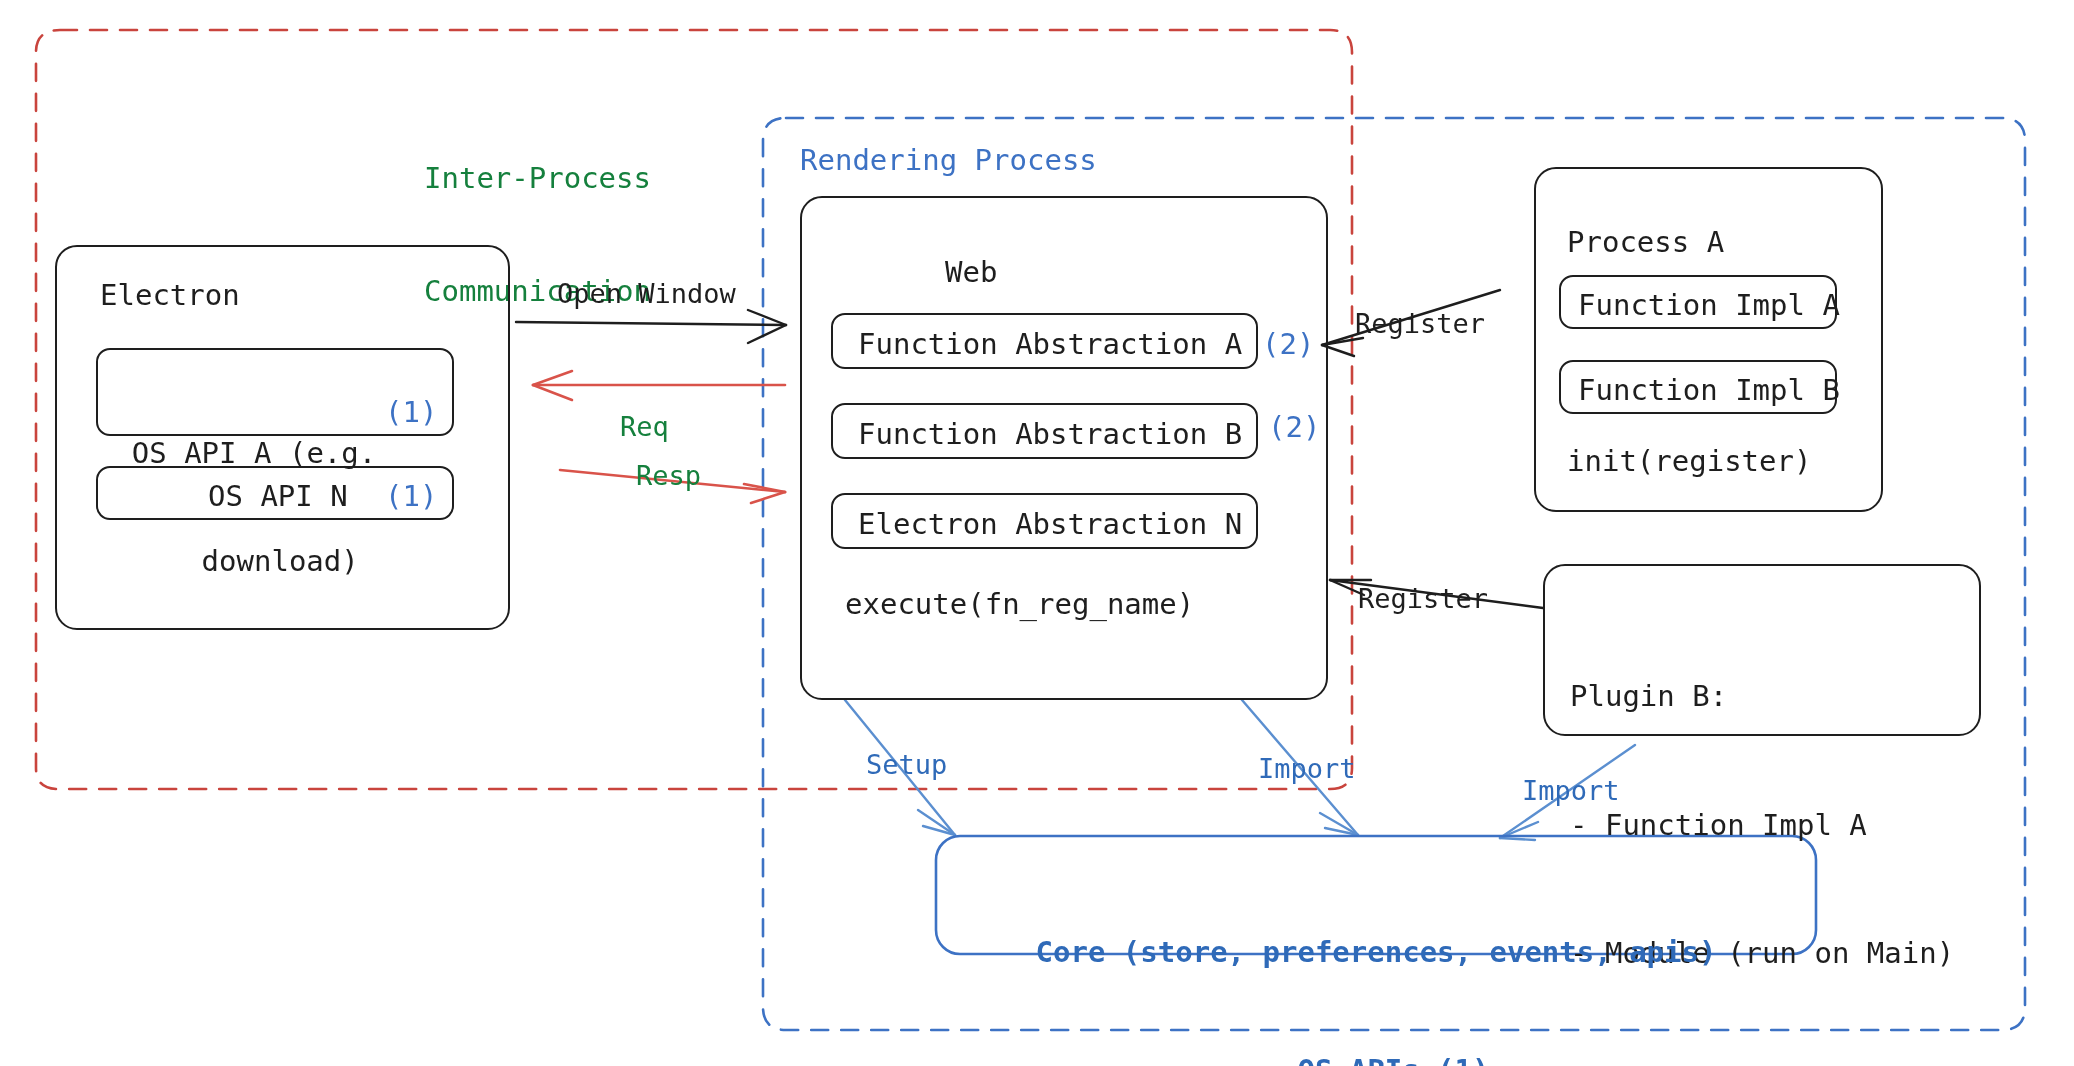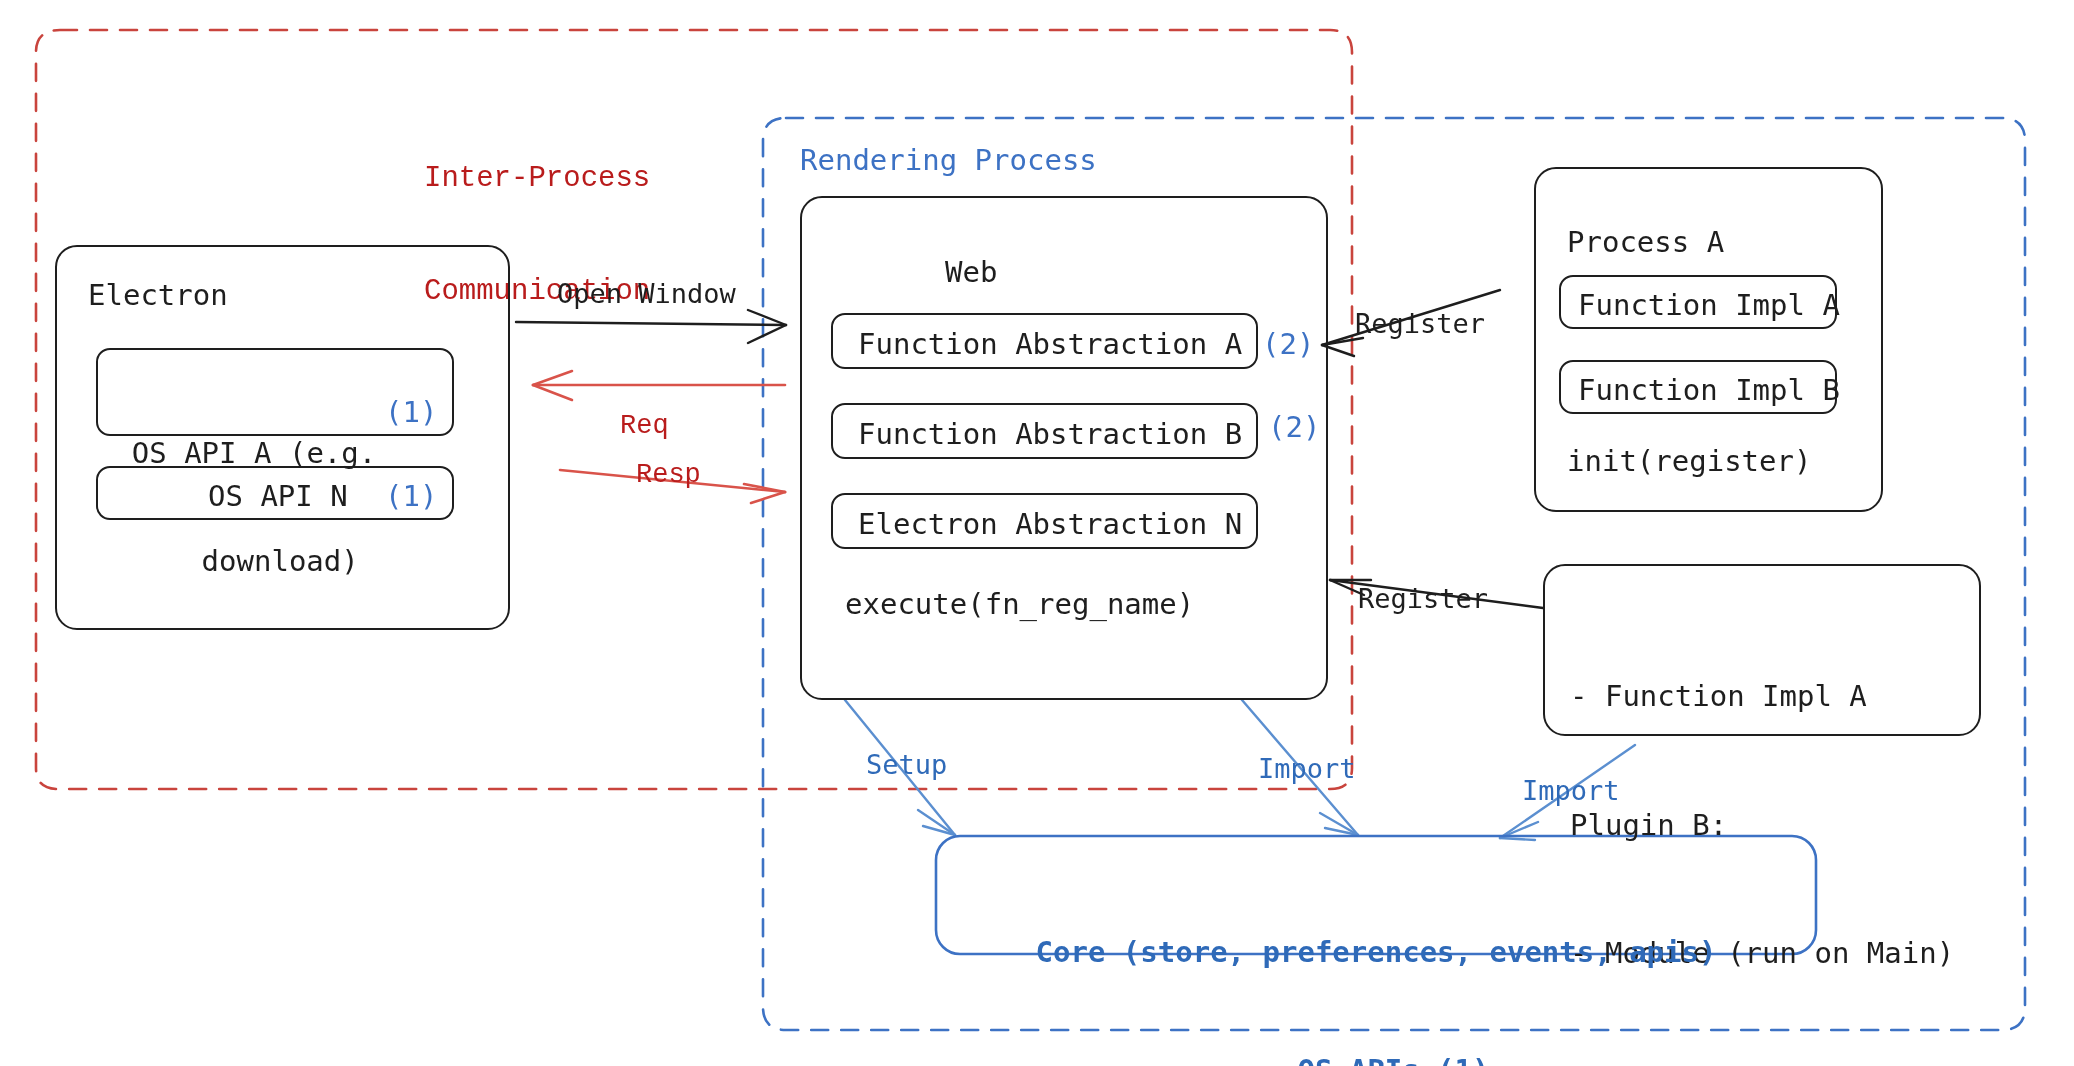--- a/index.html
+++ b/index.html
@@ -41,21 +41,21 @@
   }
   .lbl {
     position: absolute;
     white-space: pre;
     color: #1e1e1e;
     font-family: "DejaVu Sans Mono", "Liberation Mono", monospace;
   }
   .t-title { font-size: 29px; }
   .t-inner { font-size: 29px; }
   .t-edge  { font-size: 27px; }
-  .red  { color: #b91c1c; font-family: Liberation Mono, monospace; }
+  .red  { color: #15803d; }
   .blue { color: #3d72c4; }
   .blue-strong { color: #2f6ab8; }
   .core-txt {
     color: #2f6ab8;
     font-weight: bold;
     font-size: 29px;
     text-align: center;
     line-height: 1.35;
     font-family: "DejaVu Sans Mono", "Liberation Mono", monospace;
     white-space: pre;
@@ -133,21 +133,21 @@
 
   <div class="lbl t-title red left-text" style="left:424px; top:85px; line-height:1.3;">
     <div>Inter-Process</div>
     <div>Communication</div>
   </div>
 
   <div class="lbl t-title blue" style="left:800px; top:143px;">Rendering Process</div>
 
   <div class="node solid-box" style="left:55px; top:245px; width:455px; height:385px;"></div>
 
-  <div class="lbl t-title" style="left:88px; top:278px;">Electron</div>
+  <div class="lbl t-title" style="left:100px; top:278px;">Electron</div>
 
   <div class="node inner-box" style="left:96px; top:348px; width:358px; height:88px;"></div>
   <div class="lbl t-inner center-text" style="left:104px; top:362px; width:300px; line-height:1.25;">
     <div>OS API A (e.g.</div>
     <div>   download)</div>
   </div>
   <div class="lbl t-inner blue" style="left:385px; top:395px;">(1)</div>
 
   <div class="node inner-box" style="left:96px; top:466px; width:358px; height:54px;"></div>
   <div class="lbl t-inner" style="left:208px; top:479px;">OS API N</div>
@@ -194,22 +194,22 @@
   <div class="lbl t-inner" style="left:1578px; top:288px;">Function Impl A</div>
 
   <div class="node inner-box" style="left:1559px; top:360px; width:278px; height:54px;"></div>
   <div class="lbl t-inner" style="left:1578px; top:373px;">Function Impl B</div>
 
   <div class="lbl t-inner" style="left:1567px; top:444px;">init(register)</div>
 
   <div class="node solid-box" style="left:1543px; top:564px; width:438px; height:172px;"></div>
 
   <div class="lbl t-title left-text" style="left:1570px; top:589px; line-height:1.48;">
+    <div>Plugin B:</div>
     <div>- Function Impl A</div>
-    <div>Plugin B:</div>
     <div>- Module (run on Main)</div>
   </div>
 
   <div class="core-txt" style="position:absolute; left:936px; top:855px; width:880px;">
     <div>Core (store, preferences, events, apis)</div>
     <div>- OS APIs (1)</div>
     
   </div>
 
 </div>

